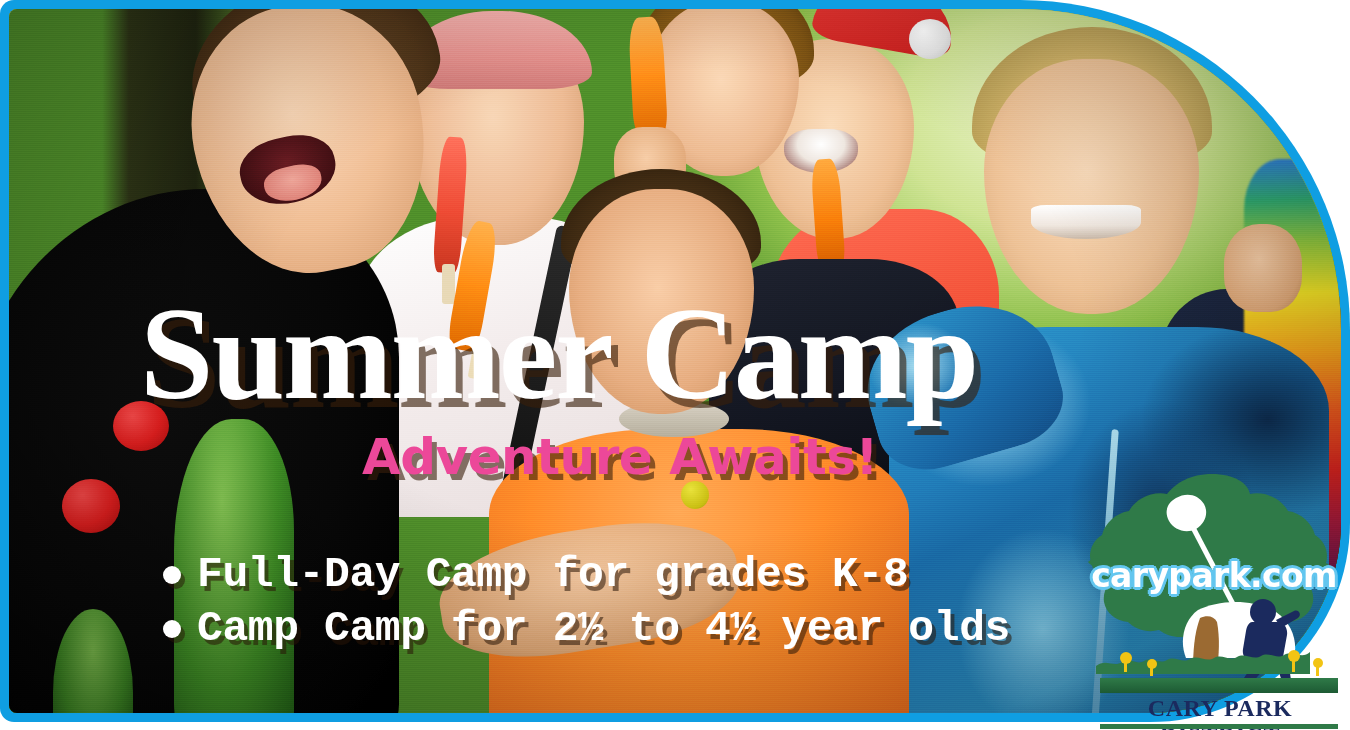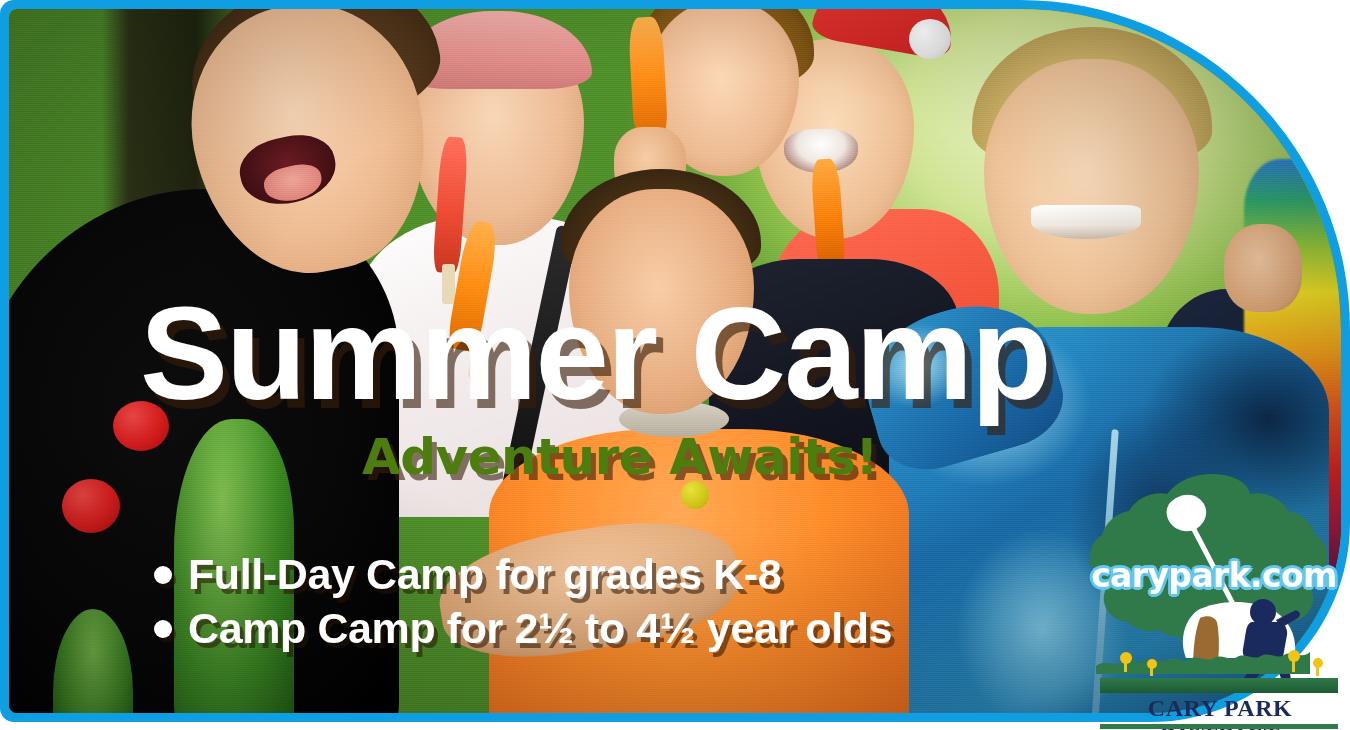--- a/index.html
+++ b/index.html
@@ -300,31 +300,31 @@
 
   
   #headline{
     position:absolute;left:140px;top:288px;width:1130px;
     z-index:40;pointer-events:none;
   }
   #title{
     font-size:132px;line-height:1;font-weight:bold;color:#ffffff;
     letter-spacing:-2px;white-space:nowrap;
     text-shadow:7px 9px 0 rgba(56,30,10,.62);
-    font-family:Liberation Sans, sans-serif;
+    font-family:Liberation Serif, serif;
   }
   #subtitle{
     margin-top:8px;text-align:center;padding-right:170px;
-    font-size:50px;font-weight:bold;color:#4d7c0f;letter-spacing:-.5px;
+    font-size:50px;font-weight:bold;color:#ec4899;letter-spacing:-.5px;
     text-shadow:5px 6px 0 rgba(56,30,10,.6);
     font-family:"DejaVu Sans","Liberation Sans",sans-serif;
   }
   #bullets{
-    position:absolute;left:154px;top:548px;z-index:40;pointer-events:none;
-    font-family:Liberation Sans, sans-serif;
+    position:absolute;left:163px;top:548px;z-index:40;pointer-events:none;
+    font-family:Liberation Mono, monospace;
   }
   .bullet-line{
     font-size:43px;font-weight:bold;color:#ffffff;white-space:nowrap;
     letter-spacing:-.4px;line-height:1.25;
     text-shadow:4px 5px 0 rgba(40,20,6,.55);
     display:flex;align-items:center;gap:16px;
   }
   .bullet-dot{
     width:18px;height:18px;border-radius:50%;background:#ffffff;flex:0 0 auto;
     box-shadow:4px 5px 0 rgba(40,20,6,.5);

